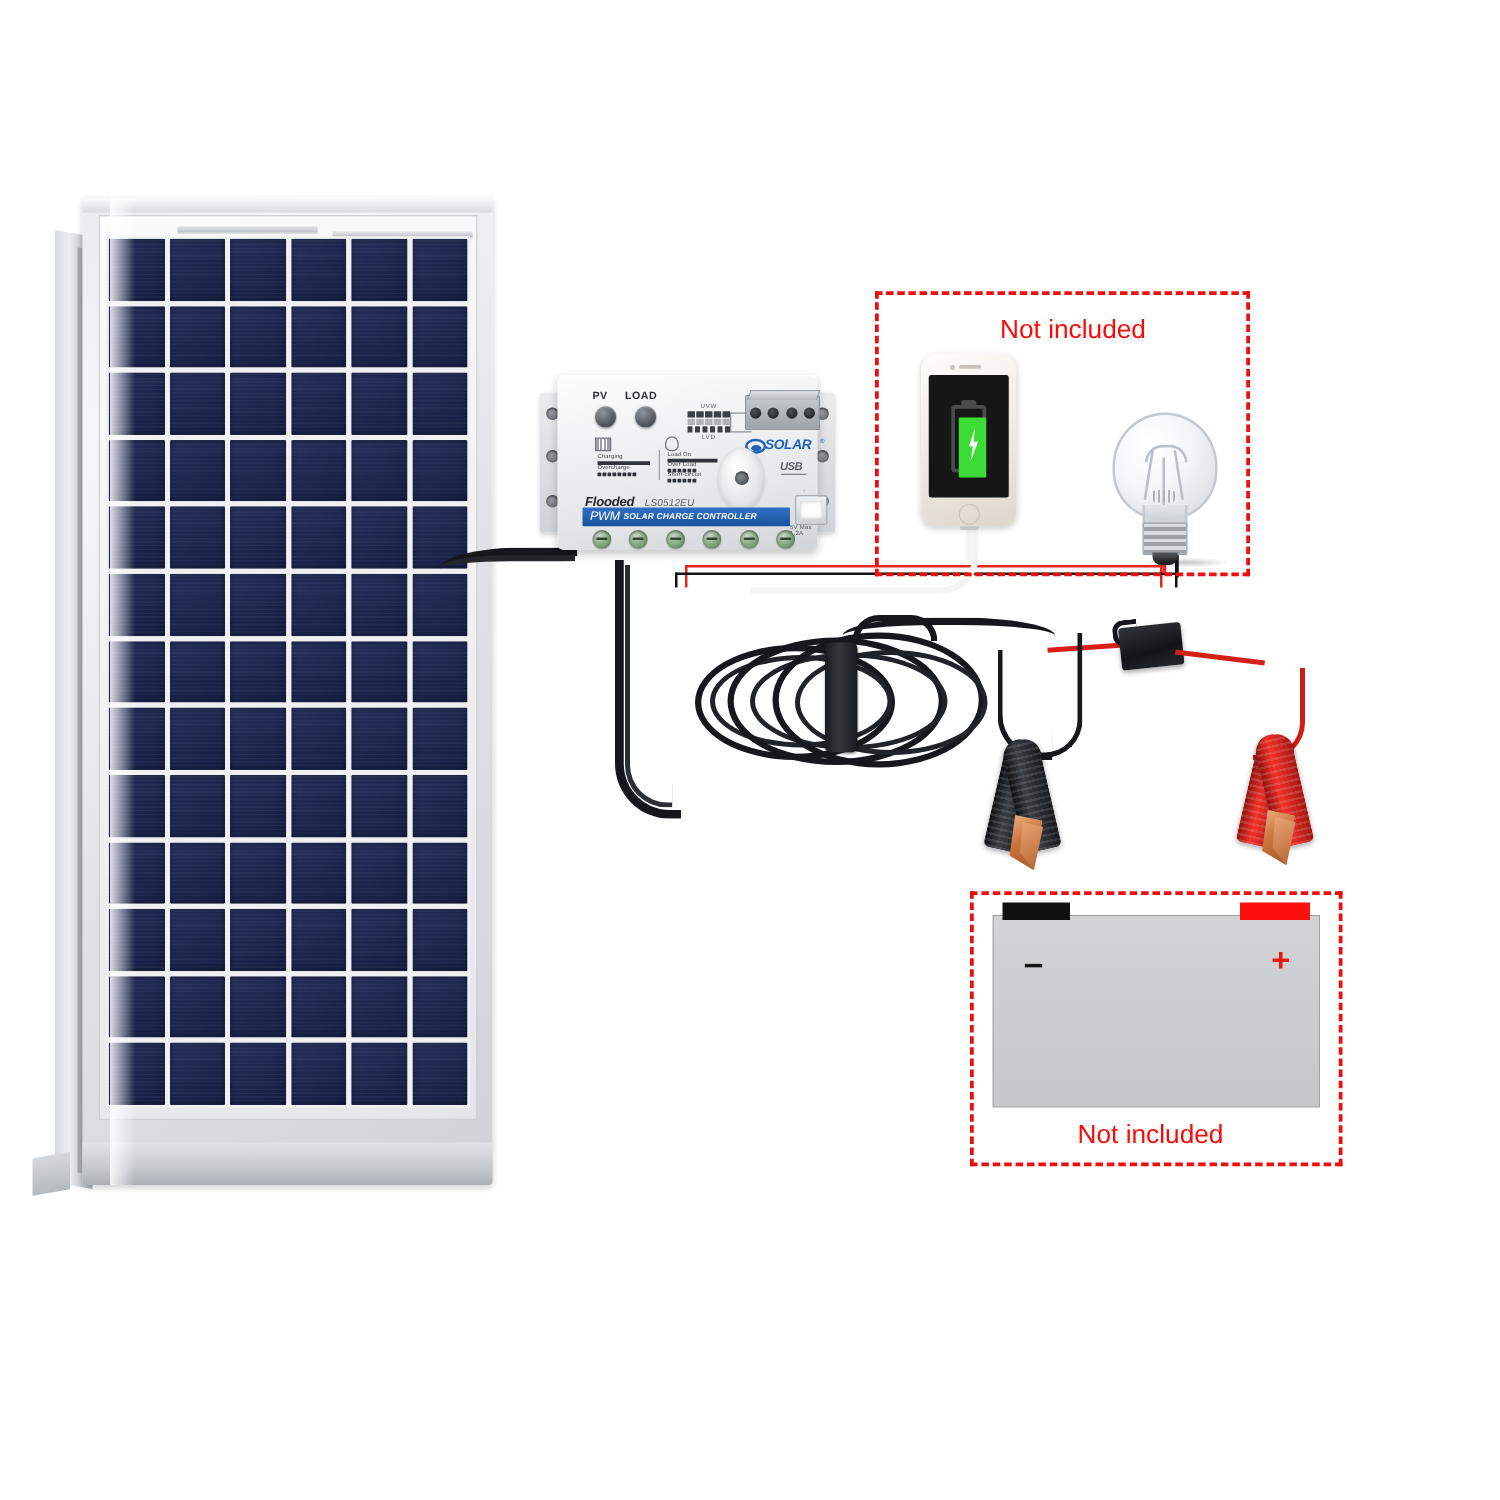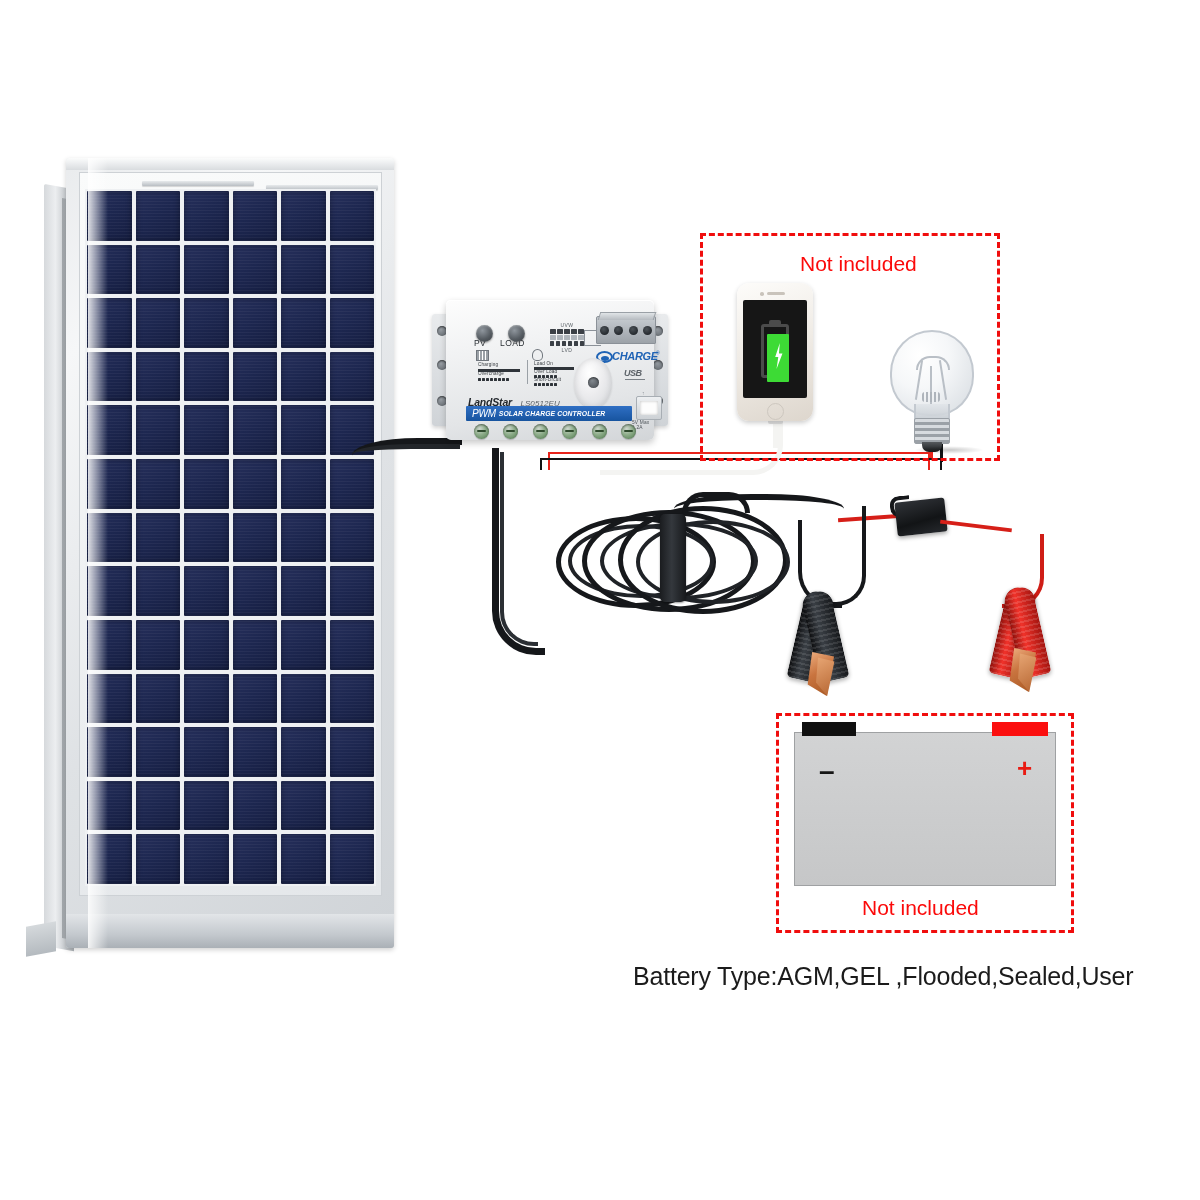--- a/index.html
+++ b/index.html
@@ -98,21 +98,21 @@
     box-shadow:inset 0 1px 2px rgba(0,0,0,.55);
   }
   .ctl-wing .hole.h1{top:12px;} .ctl-wing .hole.h2{top:46px;} .ctl-wing .hole.h3{top:82px;}
 
   .ctl-btn{
     position:absolute;width:17px;height:17px;border-radius:50%;
     background:radial-gradient(circle at 38% 32%,#8f969d 0%,#565c62 55%,#33383d 100%);
     box-shadow:inset 0 1px 2px rgba(255,255,255,.35),0 1px 2px rgba(0,0,0,.4);
   }
   #btn-pv{left:30px;top:25px;} #btn-load{left:62px;top:25px;}
-  .ctl-lbl{position:absolute;font-size:8.5px;font-weight:normal;color:#2a2f34;letter-spacing:.4px;margin-top:27px;}
+  .ctl-lbl{position:absolute;font-size:8.5px;font-weight:bold;color:#2a2f34;letter-spacing:.4px;}
   #lbl-pv{left:28px;top:11px;} #lbl-load{left:54px;top:11px;}
 
   .dipgroup{position:absolute;left:104px;top:22px;width:34px;}
   .dipgroup .dipname{font-size:5px;color:#5a6066;text-align:center;letter-spacing:.5px;}
   .dipsw{height:5px;display:flex;gap:1.5px;margin:1px 0;}
   .dipsw i{flex:1;background:#3b4046;border-radius:.5px;}
   .dipsw.light i{background:#aeb4ba;}
   .dip-link{position:absolute;left:138px;top:30px;width:16px;height:14px;border:1px solid #8b9198;border-right:none;}
 
   .term-block{
@@ -572,21 +572,21 @@
 
       <div class="term-block">
         <i></i>
         <i></i>
         <i></i>
         <i></i>
       </div>
 
       <div id="epever-logo">
         <span class="ep-oval"></span>
-        <span class="ep-text">CHARGE</span>
+        <span class="ep-text">SOLAR</span>
         <span class="ep-reg">®</span>
       </div>
 
       <div class="led-panel">
         <div id="ico-solar" class="led-ico"></div>
         <div id="ico-bulb" class="led-ico"></div>
         <div class="sepline" style="left:53px;top:10px;height:24px;"></div>
 
         <div class="ledrow" style="left:4px;top:12px;">Charging</div>
         <div class="ledbar" style="left:4px;top:19px;width:42px;"></div>
@@ -623,21 +623,21 @@
             <i></i>
         </div>
       </div>
 
       <div class="ctl-knob"></div>
       <div id="knob-label">⏻/○</div>
 
       <div id="usb-logo">USB</div>
 
       <div class="brand-line">
-        <span id="brand-landstar">LandStar</span>
+        <span id="brand-landstar">Flooded</span>
         <span id="brand-model">LS0512EU</span>
       </div>
       <div class="pwm-banner">
         <span id="pwm-label">PWM</span>
         <span id="pwm-sub">SOLAR CHARGE CONTROLLER</span>
       </div>
 
       <div id="usb-port-icon">↑</div>
       <div class="usb-port"></div>
       <div id="usb-rating">5V  Max  1.2A</div>
@@ -737,15 +737,14 @@
     <div class="batt-body">
       <span id="sym-neg">–</span>
       <span id="sym-pos">+</span>
     </div>
     <div class="batt-term" id="term-neg"></div>
     <div class="batt-term" id="term-pos"></div>
   </div>
 
   <div class="notinc" id="notinc-battery">Not included</div>
 
-  <div id="caption">Battery Type:AGM,GEL ,Flooded,Sealed,User</div>
 
 </div>
 
 </body></html>

